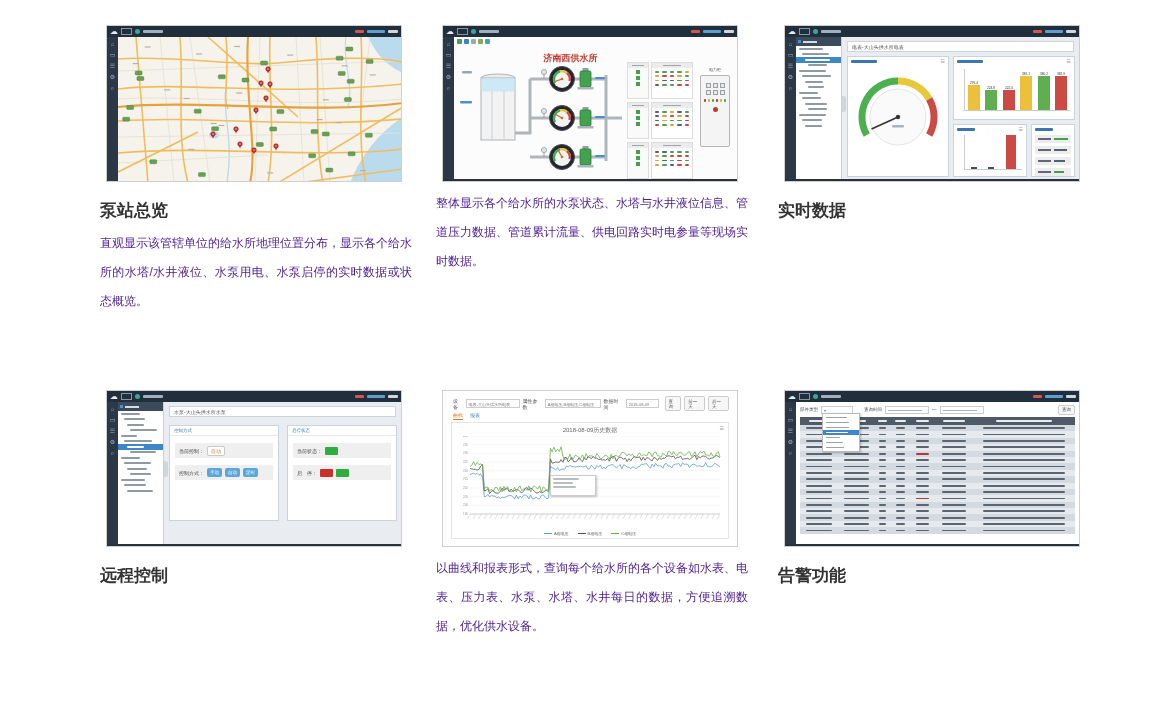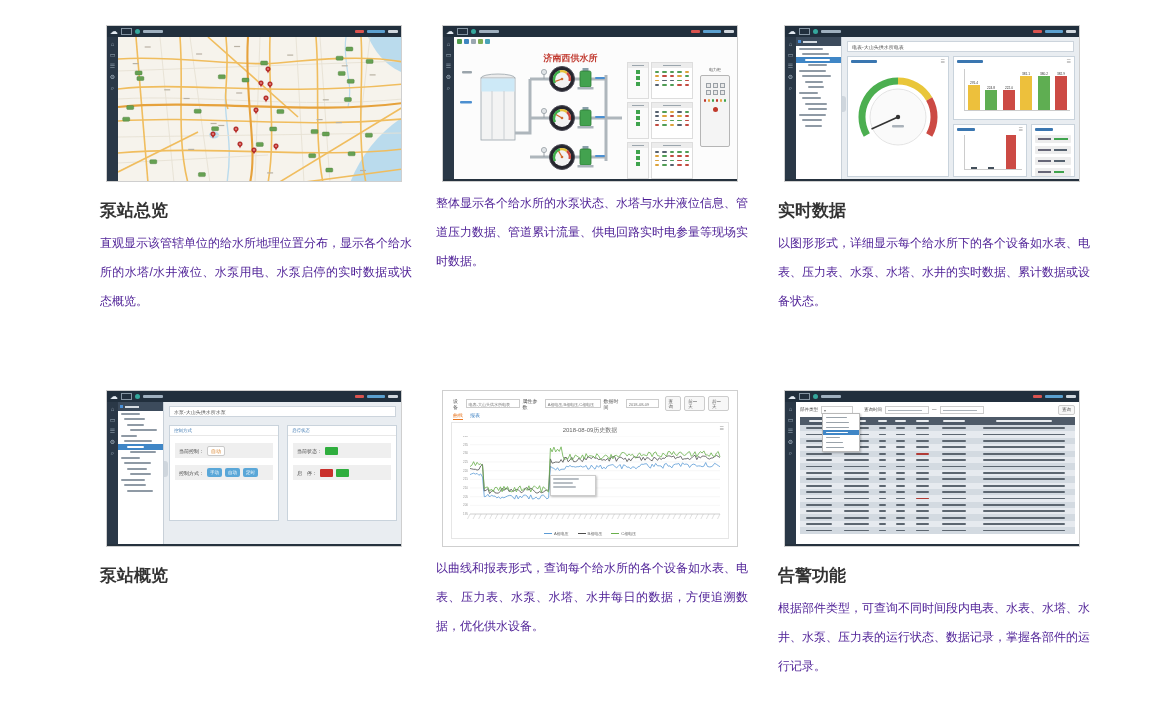--- a/index.html
+++ b/index.html
@@ -669,21 +669,20 @@
           </div>
           <div class="d-info-row">
             <b></b>
             <i style="background: rgb(63, 163, 77); width: 10.4968px;"></i>
           </div>
         </div>
     </div>
     <div class="bottombar"></div>
   </div>
   <div class="card-title">实时数据</div>
-  <div class="card-desc">以图形形式，详细显示每个给水所下的各个设备如水表、电表、压力表、水泵、水塔、水井的实时数据、累计数据或设备状态。</div>
 </div>
 
 <div class="card" style="left:98px;top:390px;">
   <div class="thumb">
     <div class="topbar">
       <span class="cloud">☁</span>
       <span class="mini-box"></span>
       <span class="logo-dot"></span>
       <span class="tb-bar" style="width:20px;background:#9fb0bf;"></span>
       <span class="tb-sp"></span>
@@ -772,21 +771,21 @@
         <span class="c-chip" style="background:#2fae3e;"></span>
       </div>
       <div class="c-row">
         <span>启　停：</span>
         <span class="c-chip" style="background:#c9302c;"></span>
         <span class="c-chip" style="background:#2fae3e;"></span>
       </div>
     </div>
     <div class="bottombar"></div>
   </div>
-  <div class="card-title">泵站概览</div>
+  <div class="card-title">远程控制</div>
 </div>
 
 <div class="card" style="left:434px;top:390px;">
   <div class="thumb">
     <div class="q-ctl">
       <span>设备</span>
       <span class="q-input" style="width:56px;">电表-大山头供水所电表</span>
       <span>属性参数</span>
       <span class="q-input" style="width:58px;">A相电压,B相电压,C相电压</span>
       <span>数据时间</span>
@@ -1369,14 +1368,13 @@
             </div>
             <div style="width: 37%;">
               <i style="width: 80%;"></i>
             </div>
           </div>
         </div>
     </div>
     <div class="bottombar"></div>
   </div>
   <div class="card-title">告警功能</div>
-  <div class="card-desc">根据部件类型，可查询不同时间段内电表、水表、水塔、水井、水泵、压力表的运行状态、数据记录，掌握各部件的运行记录。</div>
 </div>
 
 </body></html>

